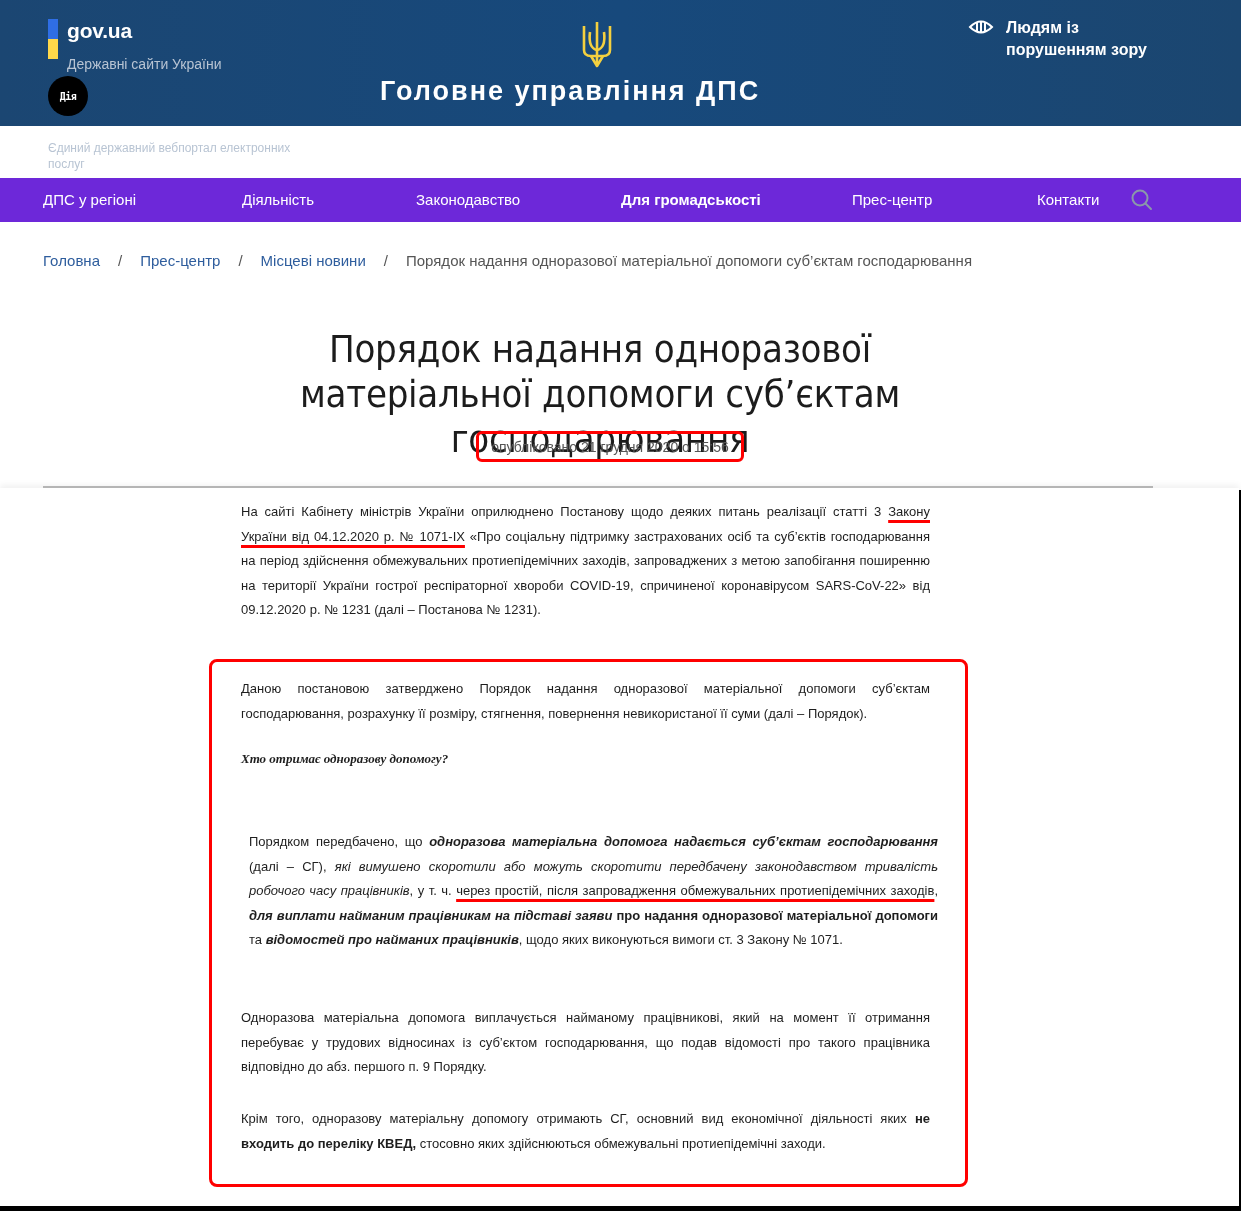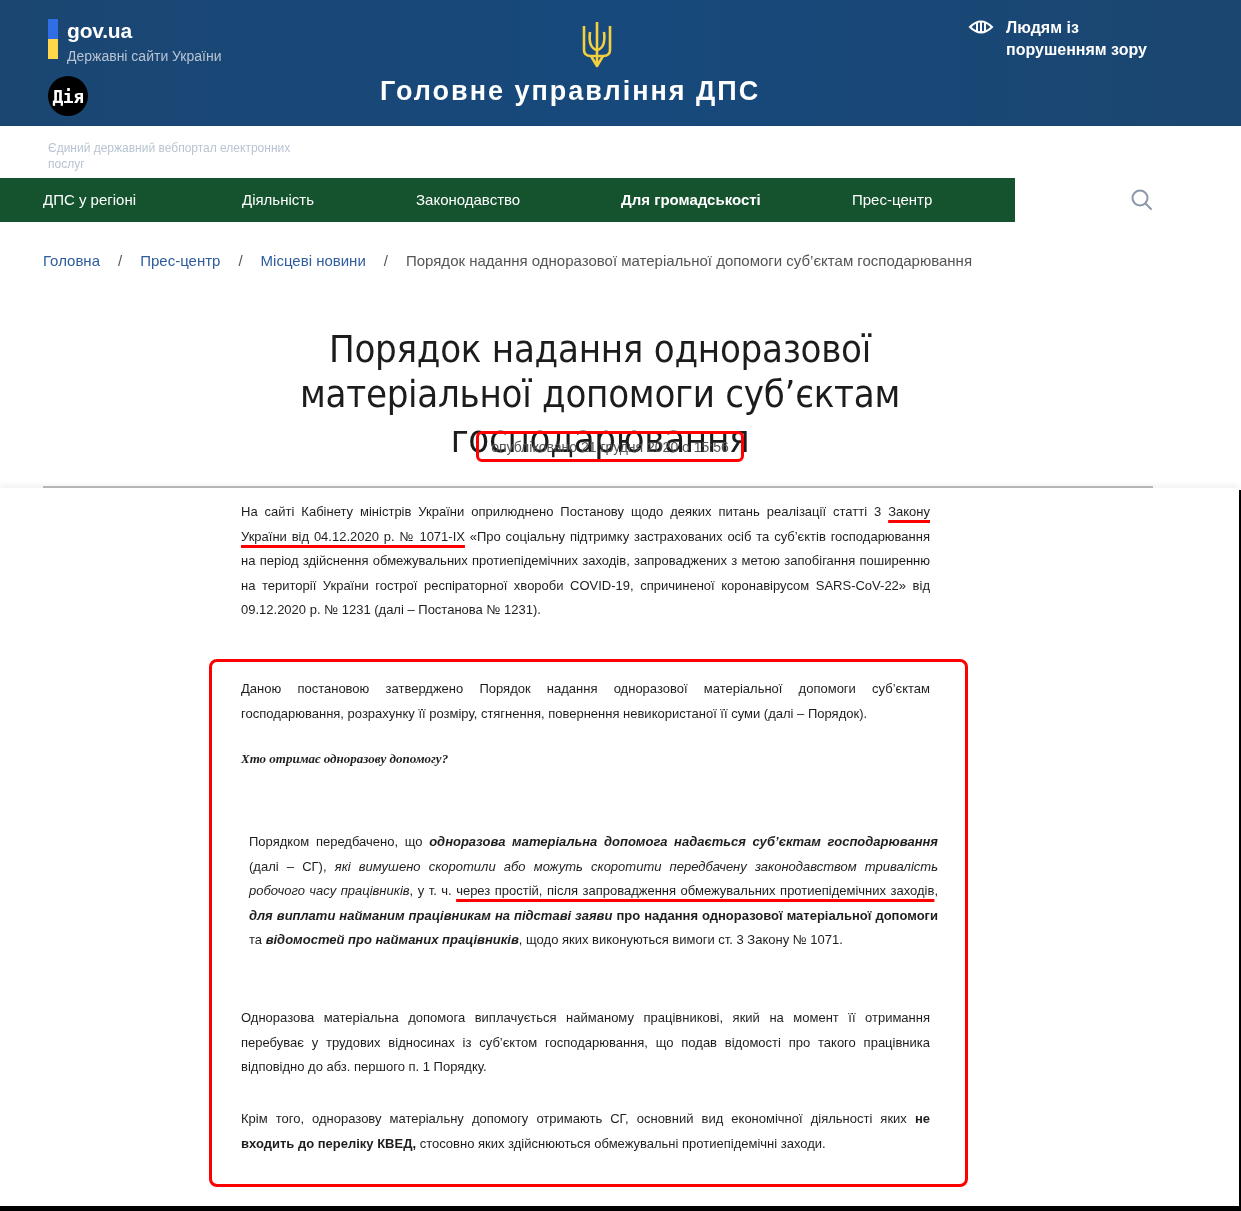--- a/index.html
+++ b/index.html
@@ -9,44 +9,44 @@
     
     .header {
       position: absolute; left: 0; top: 0; width: 1241px; height: 126px;
       background: linear-gradient(90deg, #1b4672 0%, #17497c 50%, #1b4670 100%);
     }
     .govua { position: absolute; left: 48px; top: 19px; display: flex; }
     .flag { width: 10px; height: 40px; margin-right: 9px; display: flex; flex-direction: column; }
     .flag .blue { height: 20px; background: #2f6ee5; }
     .flag .yellow { height: 20px; background: #ffd84a; }
     .govua-title { font-size: 21px; font-weight: bold; color: #ffffff; line-height: 24px; letter-spacing: -0.2px; }
-    .govua-sub { font-size: 14px; color: #b8c4d3; line-height: 18px; margin-top: 4px; }
+    .govua-sub { font-size: 14px; color: #b8c4d3; line-height: 18px; margin-top: 12px; }
 
     .diia-logo {
       position: absolute; left: 48px; top: 76px; width: 40px; height: 40px; border-radius: 20px;
-      background: #000; color: #fff; font-size: 18px; font-weight: bold;
+      background: #000; color: #fff; font-size: 10px; font-weight: bold;
       display: flex; align-items: center; justify-content: center;
       font-family: "DejaVu Sans Mono", monospace; letter-spacing: -0.5px;
     }
     .diia-desc { position: absolute; left: 48px; top: 140px; font-size: 12px; line-height: 16px; color: #b8c4d3; width: 260px; }
 
     .trident { position: absolute; left: 581px; top: 20px; width: 32px; height: 48px; }
     .org-title {
       position: absolute; left: 380px; top: 70px; width: 436px; text-align: left;
       color: #ffffff; font-size: 27px; font-weight: bold; line-height: 42px; letter-spacing: 2px;
     }
 
     .a11y { position: absolute; left: 968px; top: 17px; display: flex; cursor: pointer; }
     .eye-icon { width: 26px; height: 16px; margin-right: 12px; margin-top: 2px; }
     .a11y-text { font-size: 16px; font-weight: bold; color: #fff; line-height: 22px; width: 150px; }
 
     
     .nav {
-      position: absolute; left: 0; top: 178px; width: 1015px; height: 44px;
-      background: #14532d; display: flex; align-items: center;
+      position: absolute; left: 0; top: 178px; width: 1241px; height: 44px;
+      background: #6d28d9; display: flex; align-items: center;
     }
     .nav-item { position: absolute; top: 0; height: 44px; line-height: 44px; color: #ffffff; font-size: 15px; cursor: pointer; white-space: nowrap; }
     .search-btn { position: absolute; left: 1131px; top: 11px; width: 22px; height: 22px; cursor: pointer; }
 
     
     .breadcrumb { position: absolute; left: 43px; top: 251px; font-size: 15px; line-height: 20px; display: flex; white-space: nowrap; }
     .crumb-link { color: #2e5d9d; text-decoration: none; cursor: pointer; }
     .crumb-sep { color: #555; margin: 0 18px; }
     .crumb-current { color: #555; }
 
@@ -161,20 +161,20 @@
 <div class="highlight-box"></div>
 
 <p class="blk" style="top:677px;">Даною постановою затверджено Порядок надання одноразової матеріальної допомоги суб’єктам господарювання, розрахунку її розміру, стягнення, повернення невикористаної її суми (далі – Порядок).</p>
 
 <p class="blk bi" style="top:747px;font-family:Liberation Serif, serif;">Хто отримає одноразову допомогу?</p>
 
 <p class="blk" style="top:830px;margin-left:8px;">
   <span>Порядком передбачено, що </span><span class="bi">одноразова матеріальна допомога надається суб’єктам господарювання</span><span> (далі – СГ), </span><span class="i">які вимушено скоротили або можуть скоротити передбачену законодавством тривалість робочого часу працівників</span><span>, у т. ч. </span><span class="red-ul">через простій, після запровадження обмежувальних протиепідемічних заходів</span><span>, </span><span class="bi">для виплати найманим працівникам на підставі заяви</span><span class="b"> про надання одноразової матеріальної допомоги</span><span> та </span><span class="bi">відомостей про найманих працівників</span><span>, щодо яких виконуються вимоги ст. 3 Закону № 1071.</span>
 </p>
 
-<p class="blk" style="top:1006px;">Одноразова матеріальна допомога виплачується найманому працівникові, який на момент її отримання перебуває у трудових відносинах із суб’єктом господарювання, що подав відомості про такого працівника відповідно до абз. першого п. 1 Порядку.</p>
+<p class="blk" style="top:1006px;">Одноразова матеріальна допомога виплачується найманому працівникові, який на момент її отримання перебуває у трудових відносинах із суб’єктом господарювання, що подав відомості про такого працівника відповідно до абз. першого п. 9 Порядку.</p>
 
 <p class="blk" style="top:1107px;">
   <span>Крім того, одноразову матеріальну допомогу отримають СГ, основний вид економічної діяльності яких </span><span class="b">не входить до переліку КВЕД,</span><span> стосовно яких здійснюються обмежувальні протиепідемічні заходи.</span>
 </p>
 
 <div class="edge-right"></div>
 <div class="edge-bottom"></div>
 
 </body></html>

